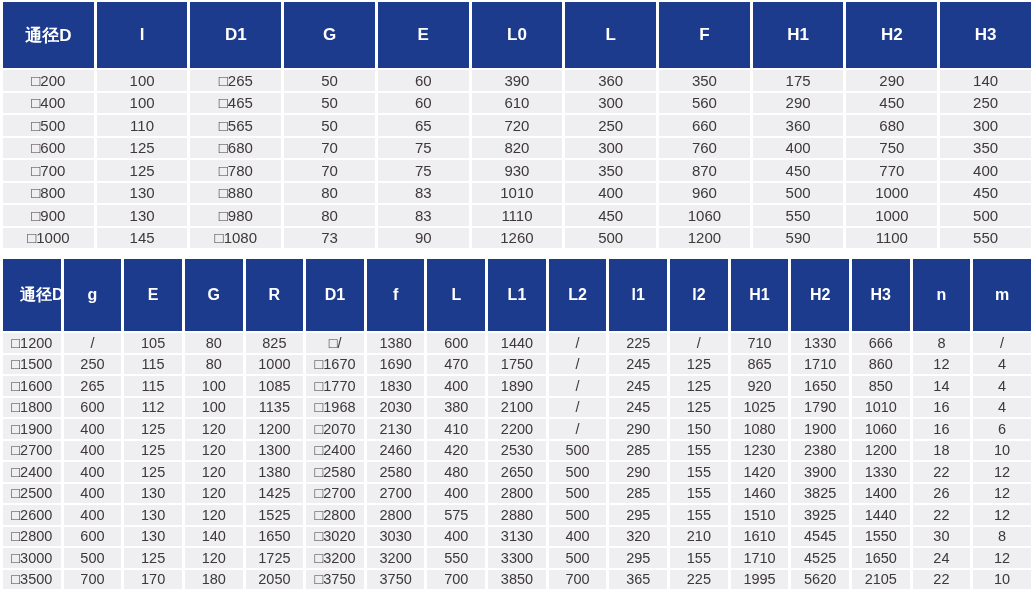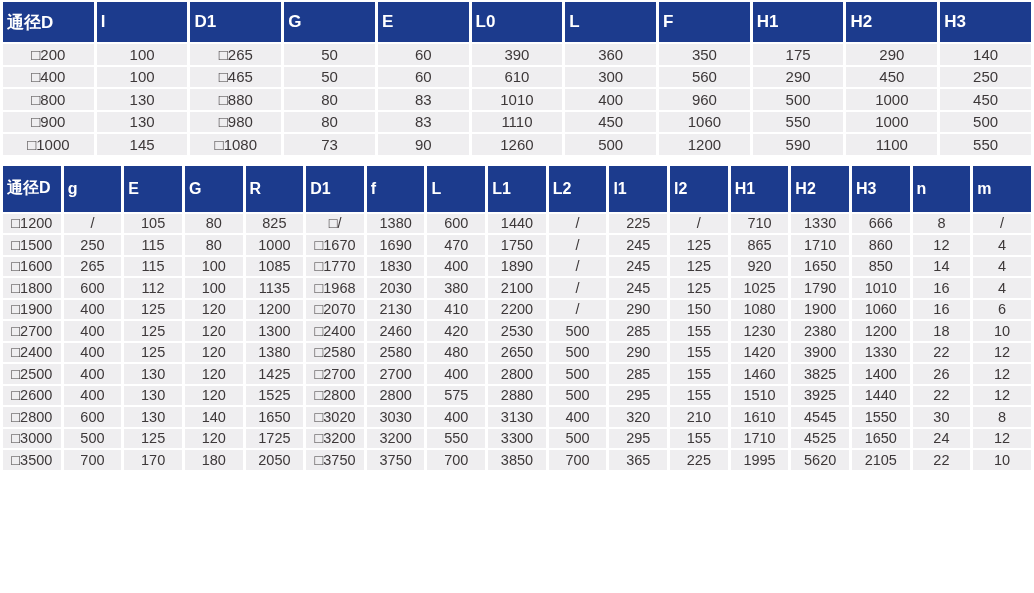--- a/index.html
+++ b/index.html
@@ -17,23 +17,23 @@
   table.spec-table {
     border-collapse: separate;
     table-layout: fixed;
     width: 1034px;
     border-spacing: 3px 2px;
   }
   table.spec-table th {
     background: #1c3b8d;
     color: #ffffff;
     font-weight: bold;
-    text-align: left;
+    text-align: center;
     vertical-align: middle;
-    padding: 4px;
+    padding: 17px;
     overflow: hidden;
     white-space: nowrap;
   }
   table.spec-table td {
     background: #efeef0;
     color: #3d3839;
     text-align: center;
     vertical-align: middle;
     padding: 0;
     overflow: hidden;
@@ -86,20 +86,59 @@
           <td>50</td>
           <td>60</td>
           <td>610</td>
           <td>300</td>
           <td>560</td>
           <td>290</td>
           <td>450</td>
           <td>250</td>
         </tr>
         <tr>
+          <td>□500</td>
+          <td>110</td>
+          <td>□565</td>
+          <td>50</td>
+          <td>65</td>
+          <td>720</td>
+          <td>250</td>
+          <td>660</td>
+          <td>360</td>
+          <td>680</td>
+          <td>300</td>
+        </tr>
+        <tr>
+          <td>□600</td>
+          <td>125</td>
+          <td>□680</td>
+          <td>70</td>
+          <td>75</td>
+          <td>820</td>
+          <td>300</td>
+          <td>760</td>
+          <td>400</td>
+          <td>750</td>
+          <td>350</td>
+        </tr>
+        <tr>
+          <td>□700</td>
+          <td>125</td>
+          <td>□780</td>
+          <td>70</td>
+          <td>75</td>
+          <td>930</td>
+          <td>350</td>
+          <td>870</td>
+          <td>450</td>
+          <td>770</td>
+          <td>400</td>
+        </tr>
+        <tr>
           <td>□800</td>
           <td>130</td>
           <td>□880</td>
           <td>80</td>
           <td>83</td>
           <td>1010</td>
           <td>400</td>
           <td>960</td>
           <td>500</td>
           <td>1000</td>

